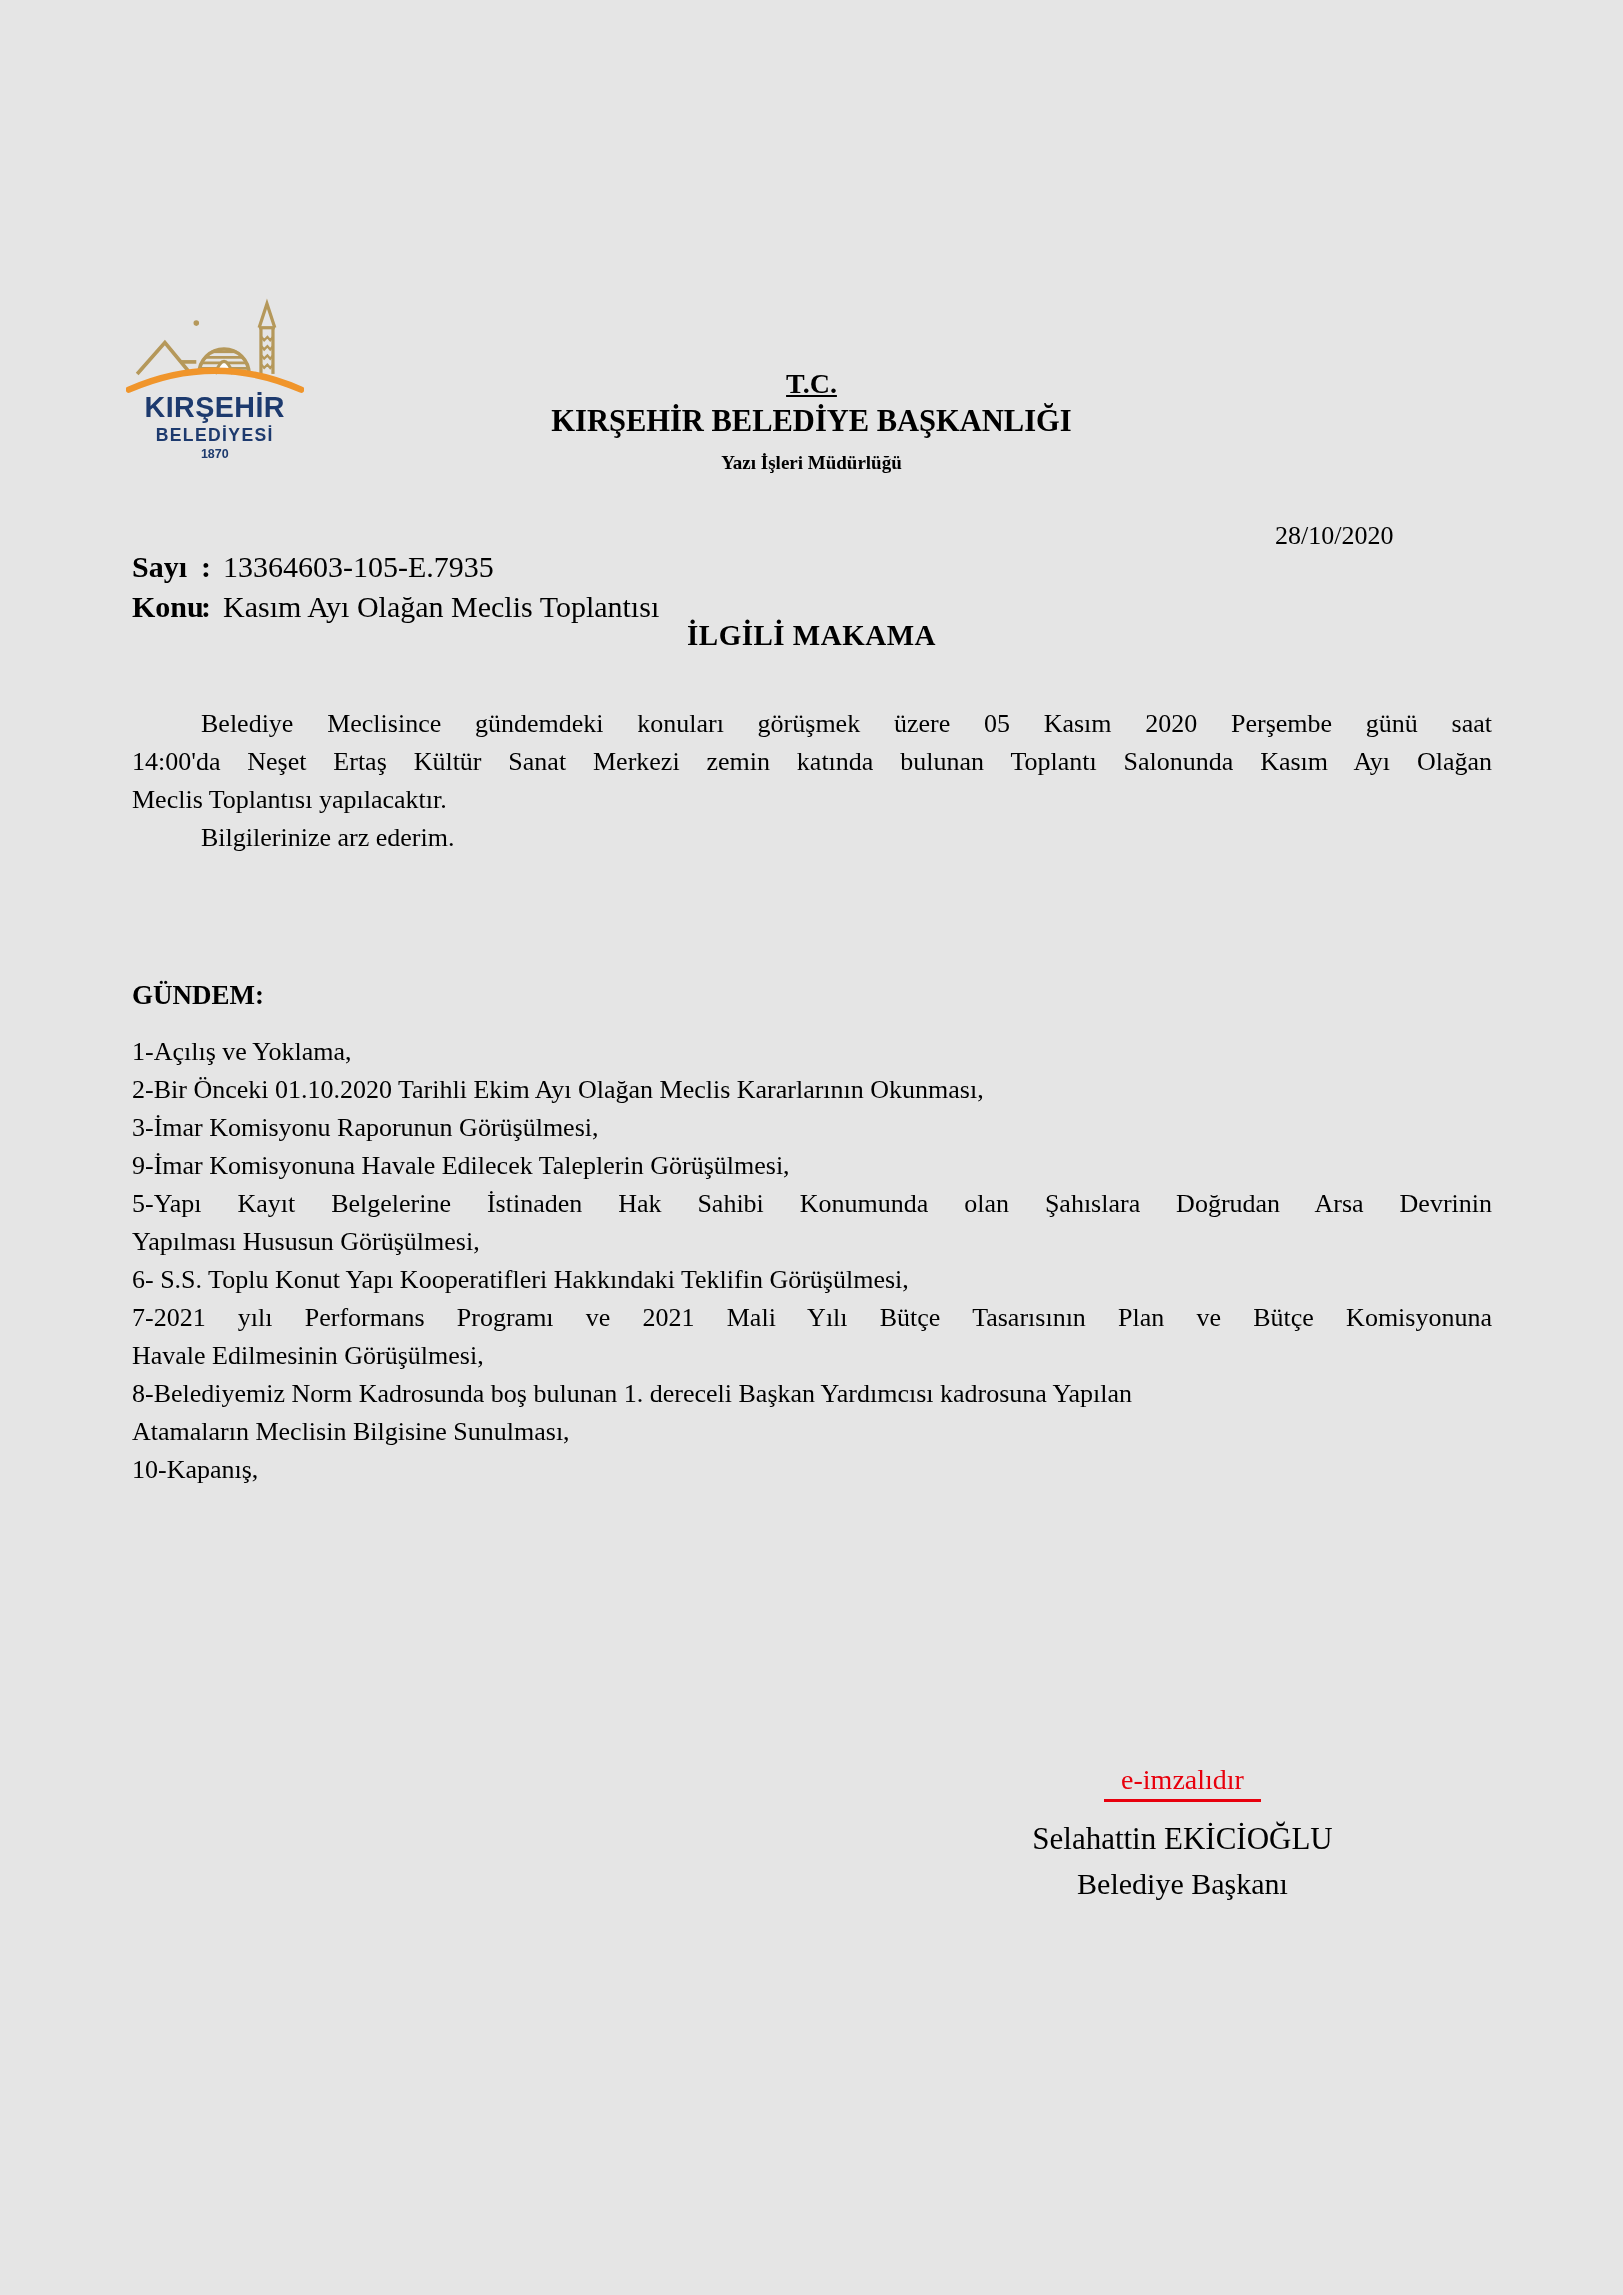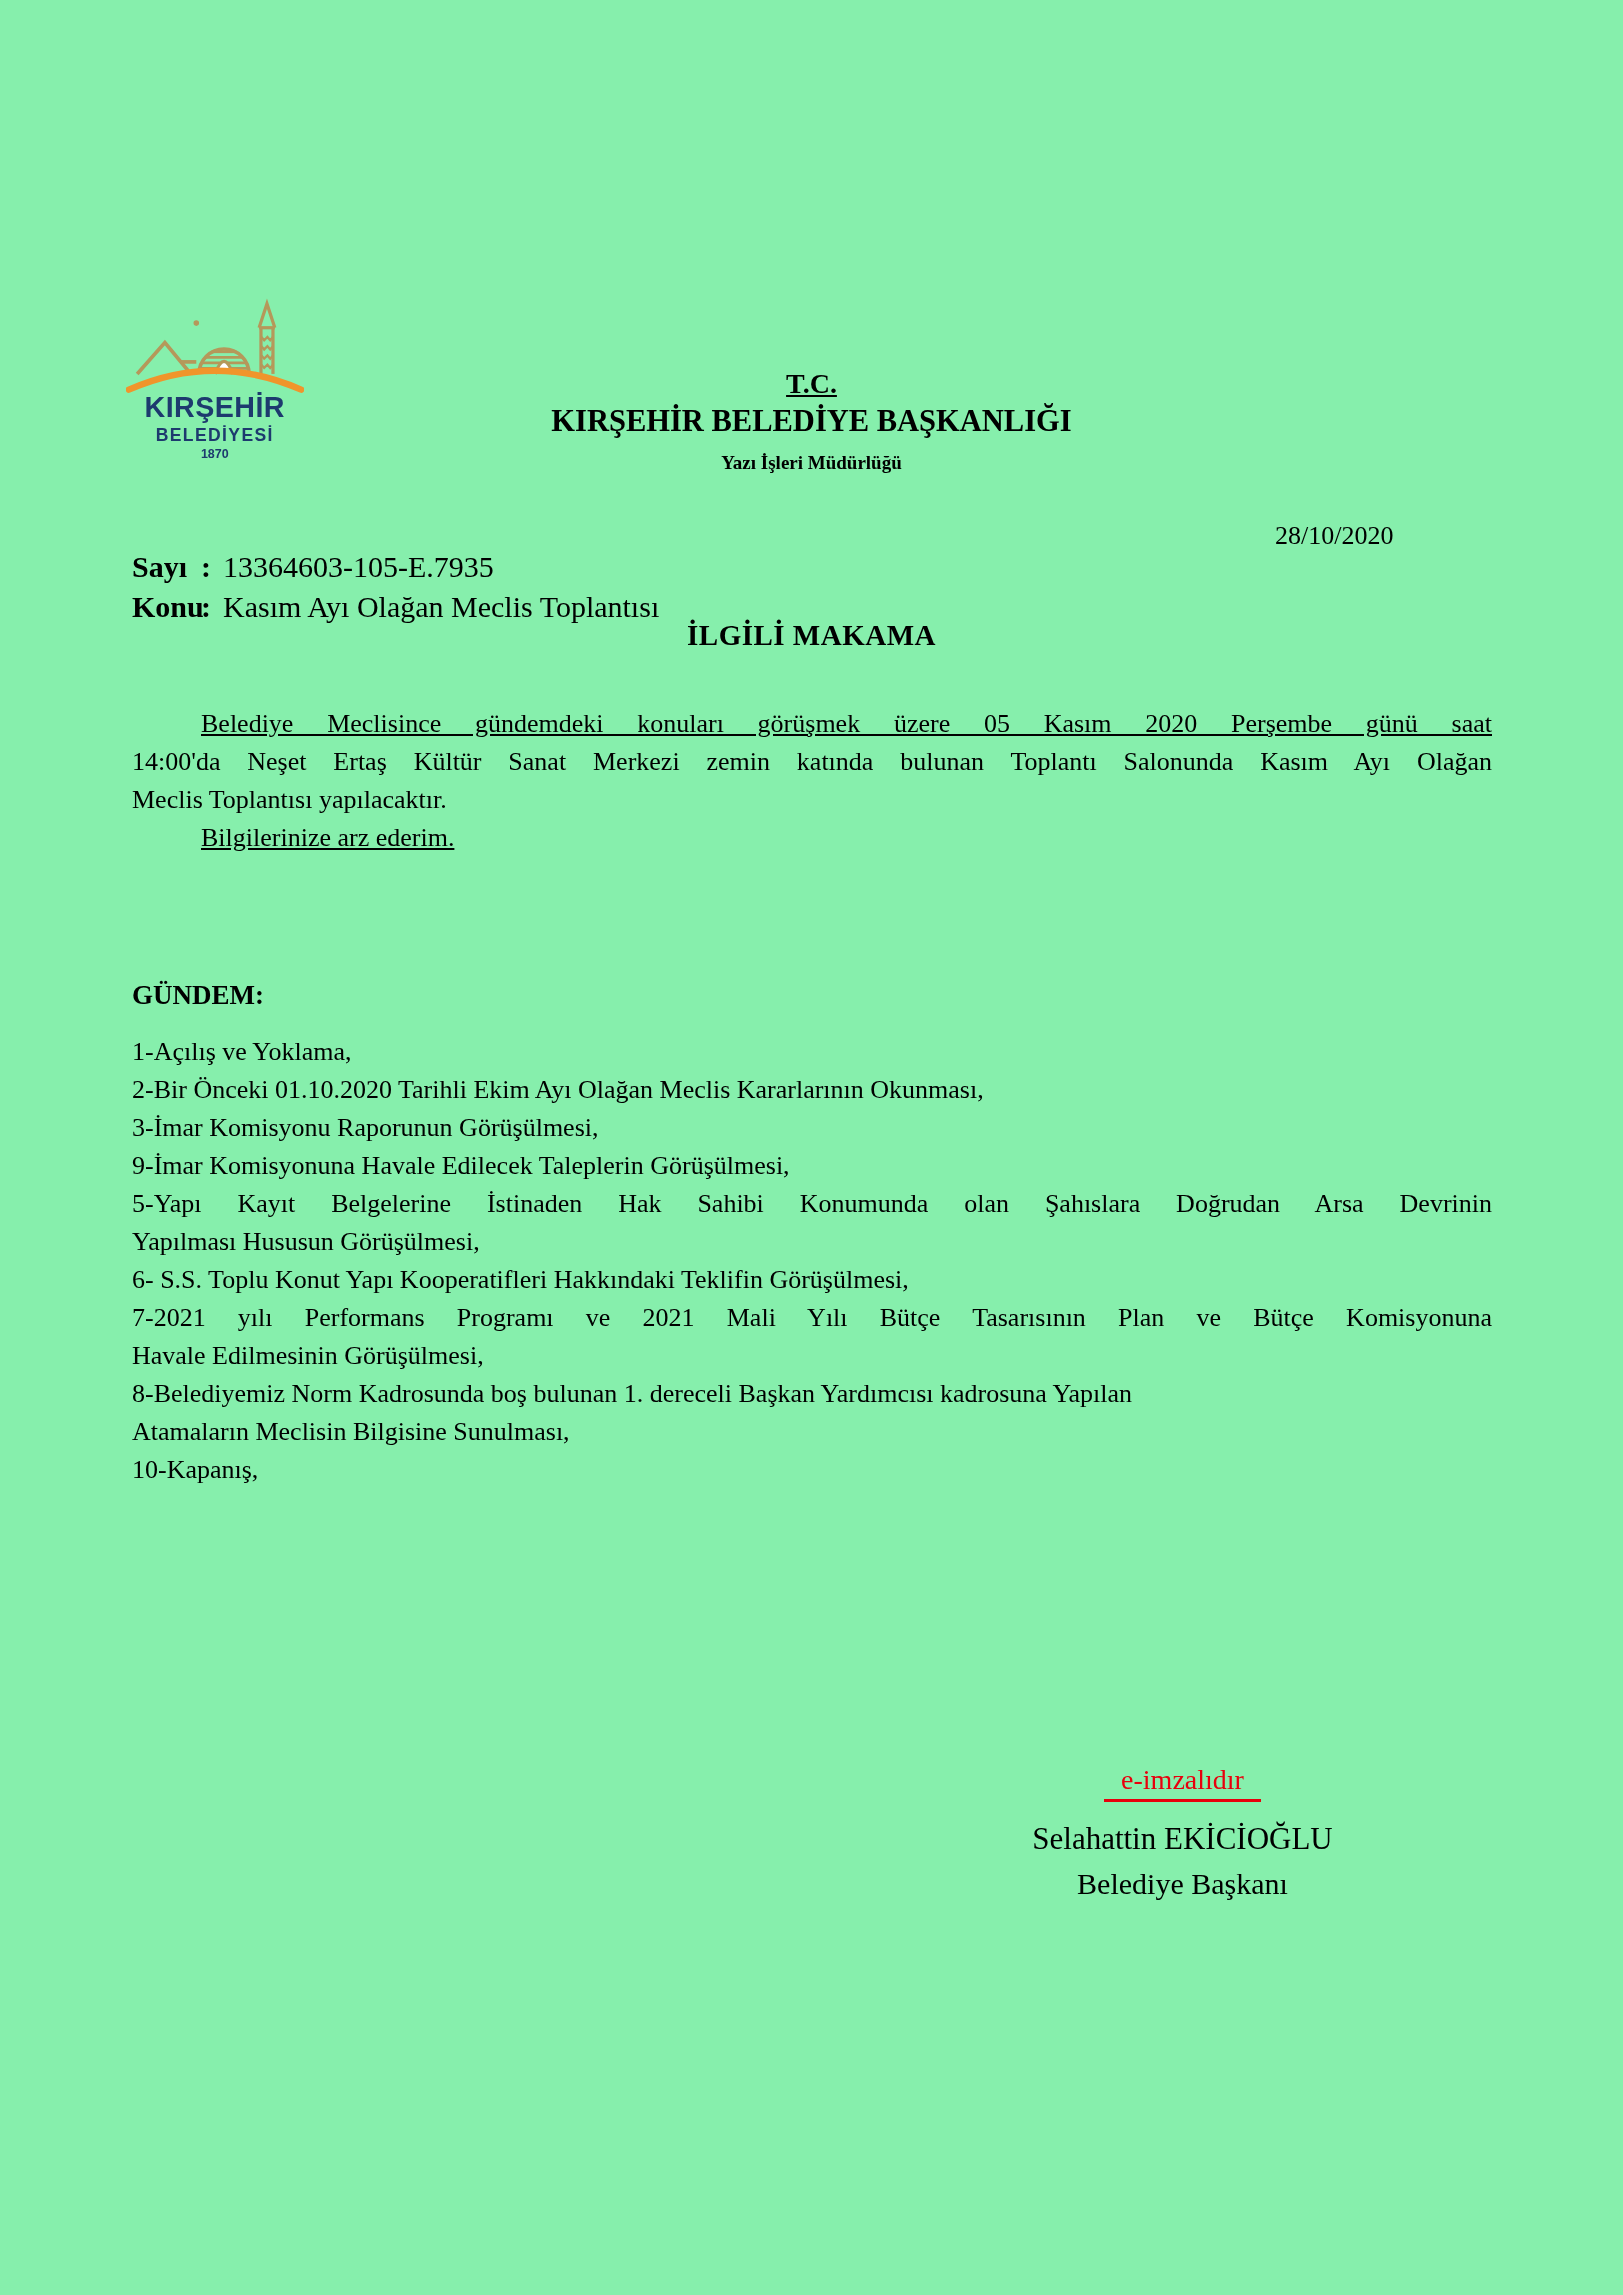--- a/index.html
+++ b/index.html
@@ -1,21 +1,21 @@
 <!DOCTYPE html>
 <html style="font-size:7.4px"><head>
 <meta charset="utf-8">
 <style>
   * { margin: 0; padding: 0; box-sizing: border-box; }
   html, body { background: #ffffff; }
   .page {
     position: relative;
     width: 1623px;
     height: 2295px;
-    background: #86efac;
+    background: #e5e5e5;
     font-family: "Liberation Serif", serif;
     color: #000000;
     overflow: hidden;
   }
 
   
   .logo {
     position: absolute;
     left: 126px;
     top: 288px;
@@ -70,21 +70,21 @@
   .content {
     position: absolute;
     top: 705px;
     left: 132px;
     width: 1360px;
     font-size: 26px;
     line-height: 38px;
   }
   .bline { text-align: justify; }
   .jlast { text-align-last: justify; }
-  .indent { text-indent: 69px; text-decoration: underline; }
+  .indent { text-indent: 69px; }
 
   
   .agenda-heading {
     position: absolute;
     top: 980px;
     left: 132px;
     font-size: 27px;
     font-weight: bold;
   }
   .agenda-list {

